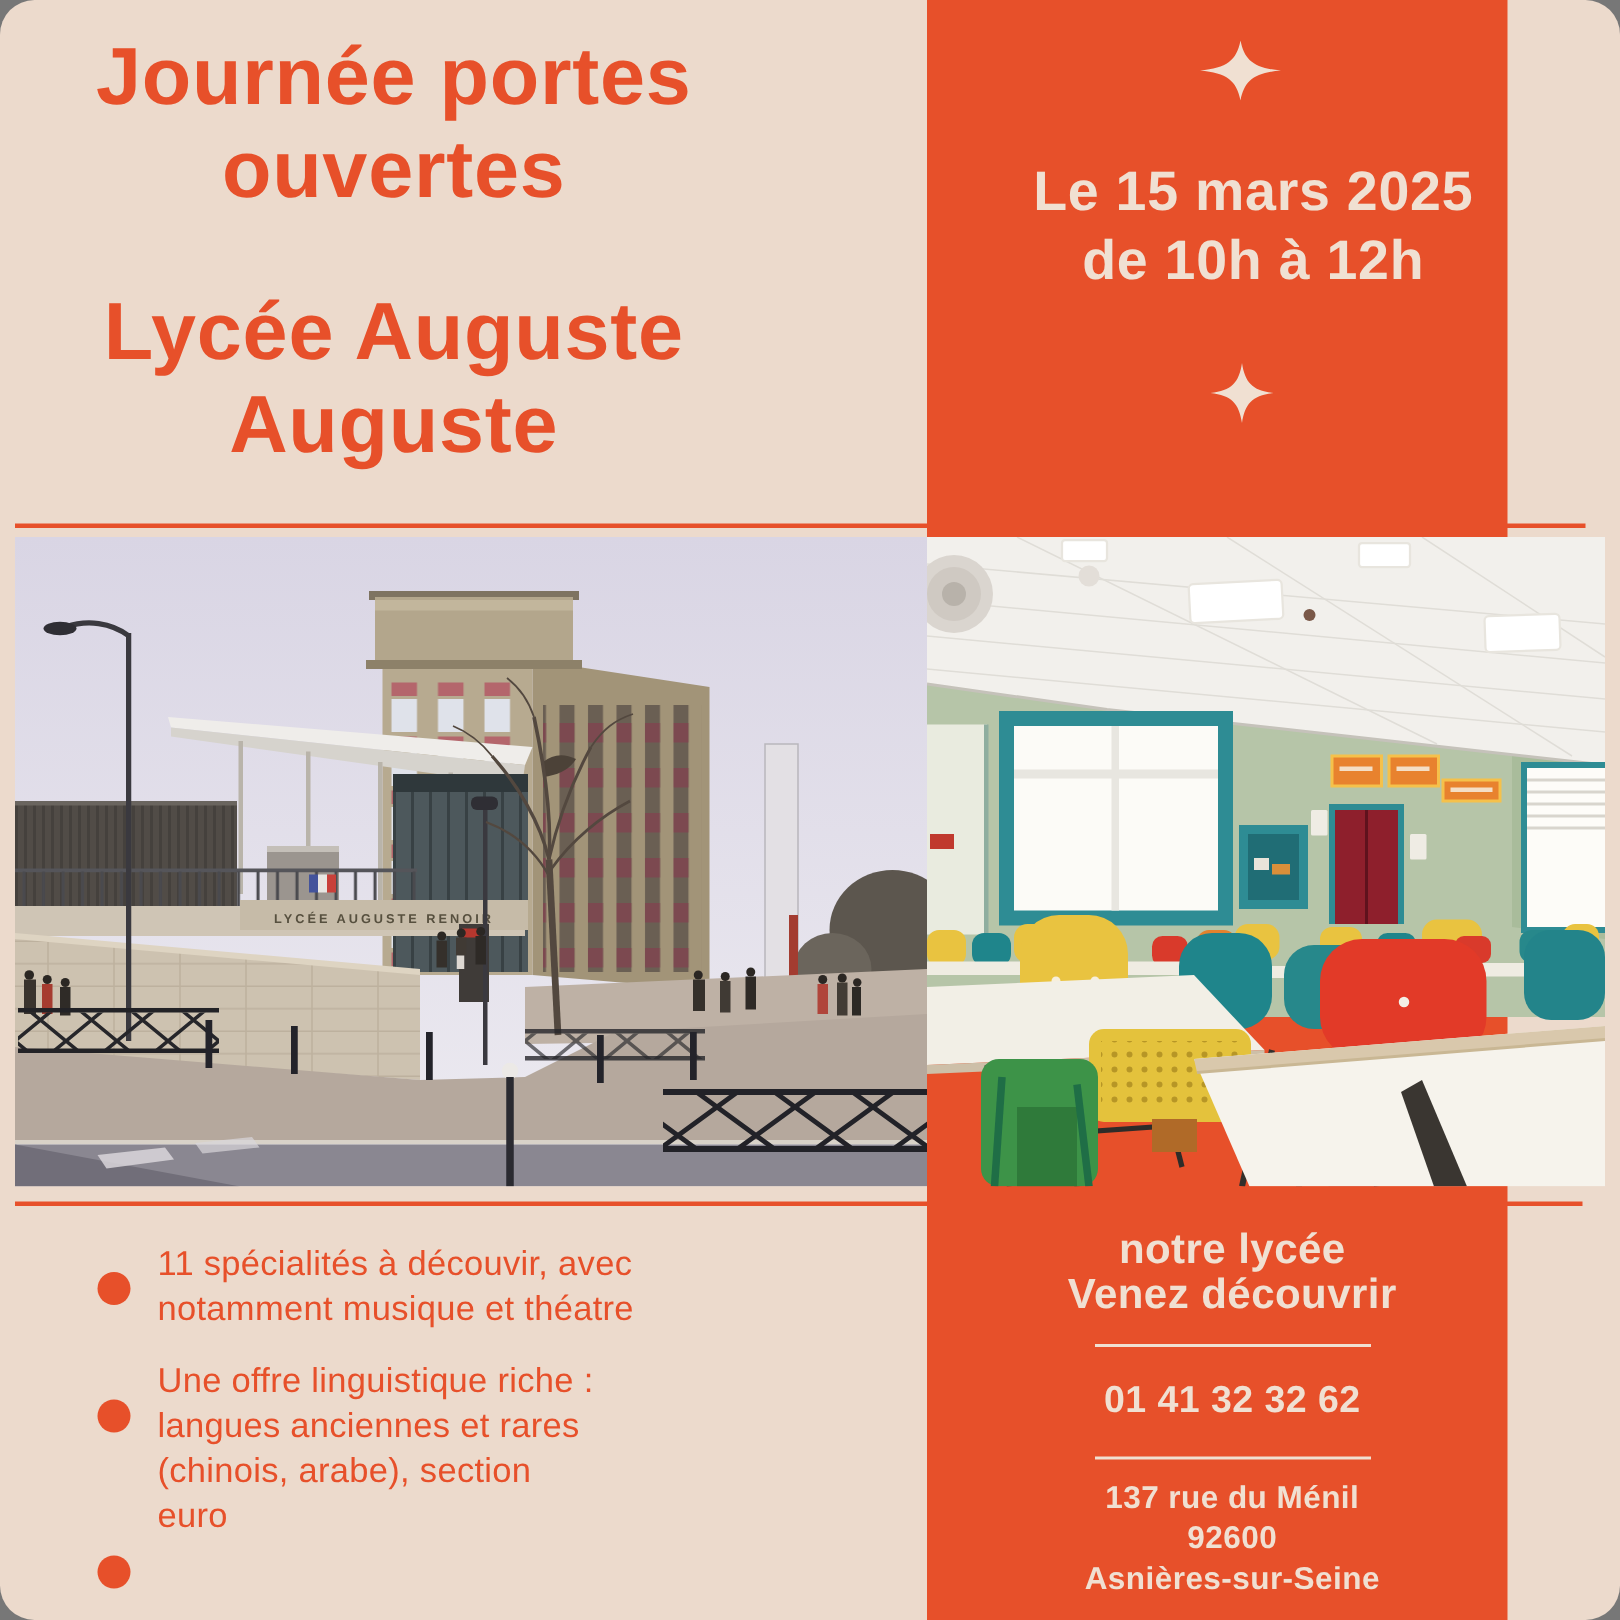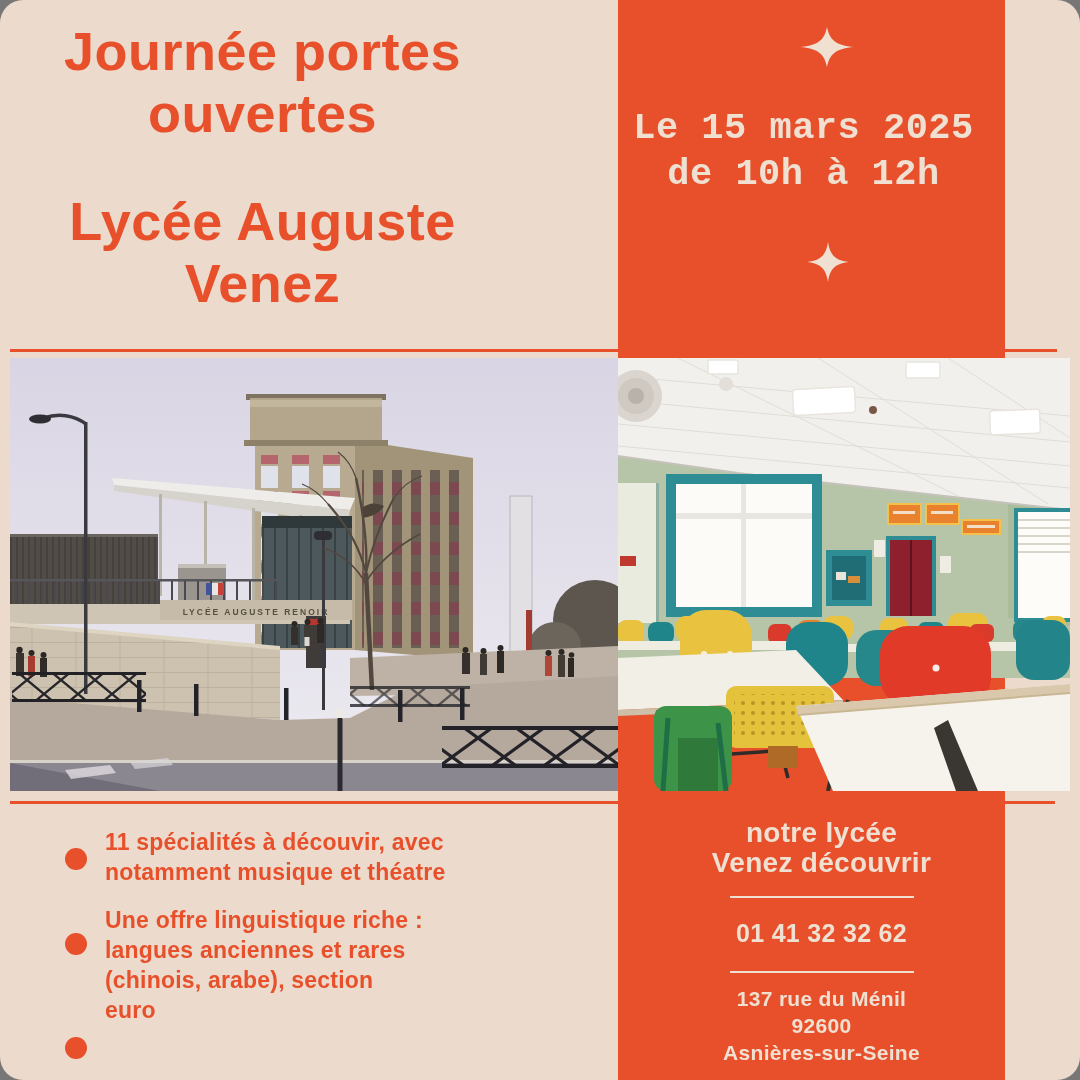--- a/index.html
+++ b/index.html
@@ -23,34 +23,34 @@
   }
   .title{top:20px;}
   .school{top:190px;}
   
   .col{left:618px;top:0;width:387px;height:1080px;background:var(--accent);}
   
   .rule{background:var(--accent);height:3px;}
   .rule-top{left:10px;top:349px;width:1047px;}
   .rule-bottom{left:10px;top:801px;width:1045px;}
   
-  .date{left:610px;top:105px;width:387px;text-align:center;color:var(--cream);
-        font-weight:800;font-size:37px;line-height:46px;letter-spacing:.5px;font-family:Liberation Mono, monospace;}
+  .date{left:642px;top:105px;width:387px;text-align:center;color:var(--cream);
+        font-weight:800;font-size:37px;line-height:46px;letter-spacing:.5px;}
   .spark{position:absolute;}
   .spark svg{display:block;width:100%;height:100%;}
   .spark-top{left:800px;top:27px;width:54px;height:40px;}
   .spark-bottom{left:807px;top:242px;width:42px;height:40px;}
   
   .photo{top:358px;height:433px;overflow:hidden;}
   .photo svg{display:block;width:100%;height:100%;}
   .photo-left{left:10px;width:608px;}
   .photo-right{left:618px;width:452px;}
   
   .b-dot{left:65px;width:22px;height:22px;border-radius:50%;background:var(--accent);}
-  .b-text{left:105px;width:505px;font-weight:700;font-size:23px;line-height:30px;
+  .b-text{left:105px;width:505px;font-weight:400;font-size:23px;line-height:30px;
           color:var(--accent);letter-spacing:.2px;}
   .b1{top:827px;} .b2{top:905px;} .b3{top:1033px;}
   .d1{top:848px;} .d2{top:933px;} .d3{top:1037px;}
   
   .contact{left:628px;width:387px;text-align:center;color:var(--cream);font-weight:800;letter-spacing:.3px;}
   .c-head{top:818px;font-size:28px;line-height:30px;}
   .c-phone{top:919px;font-size:25px;}
   .c-addr{top:985px;font-size:21px;line-height:27px;}
   .divider{left:730px;width:184px;height:2px;background:var(--cream);}
   .div1{top:896px;} .div2{top:971px;}
@@ -64,21 +64,21 @@
   <div class="abs rule rule-bottom"></div>
 
   <div class="abs col"></div>
 
   <div class="abs title">
     <div>Journée portes</div>
     <div>ouvertes</div>
   </div>
   <div class="abs school">
     <div>Lycée Auguste</div>
-    <div>Venez</div>
+    <div>Auguste</div>
   </div>
 
   <div class="abs spark spark-top">
     <svg viewBox="0 0 54 40" preserveAspectRatio="none">
         <path fill="#f0e0d2" d="M27 0 C29.5 13 36 18.5 54 20 C36 21.5 29.5 27 27 40 C24.5 27 18 21.5 0 20 C18 18.5 24.5 13 27 0 Z"></path>
       </svg>
   </div>
   <div class="abs date">
     <div>Le 15 mars 2025</div>
     <div>de 10h à 12h</div>

